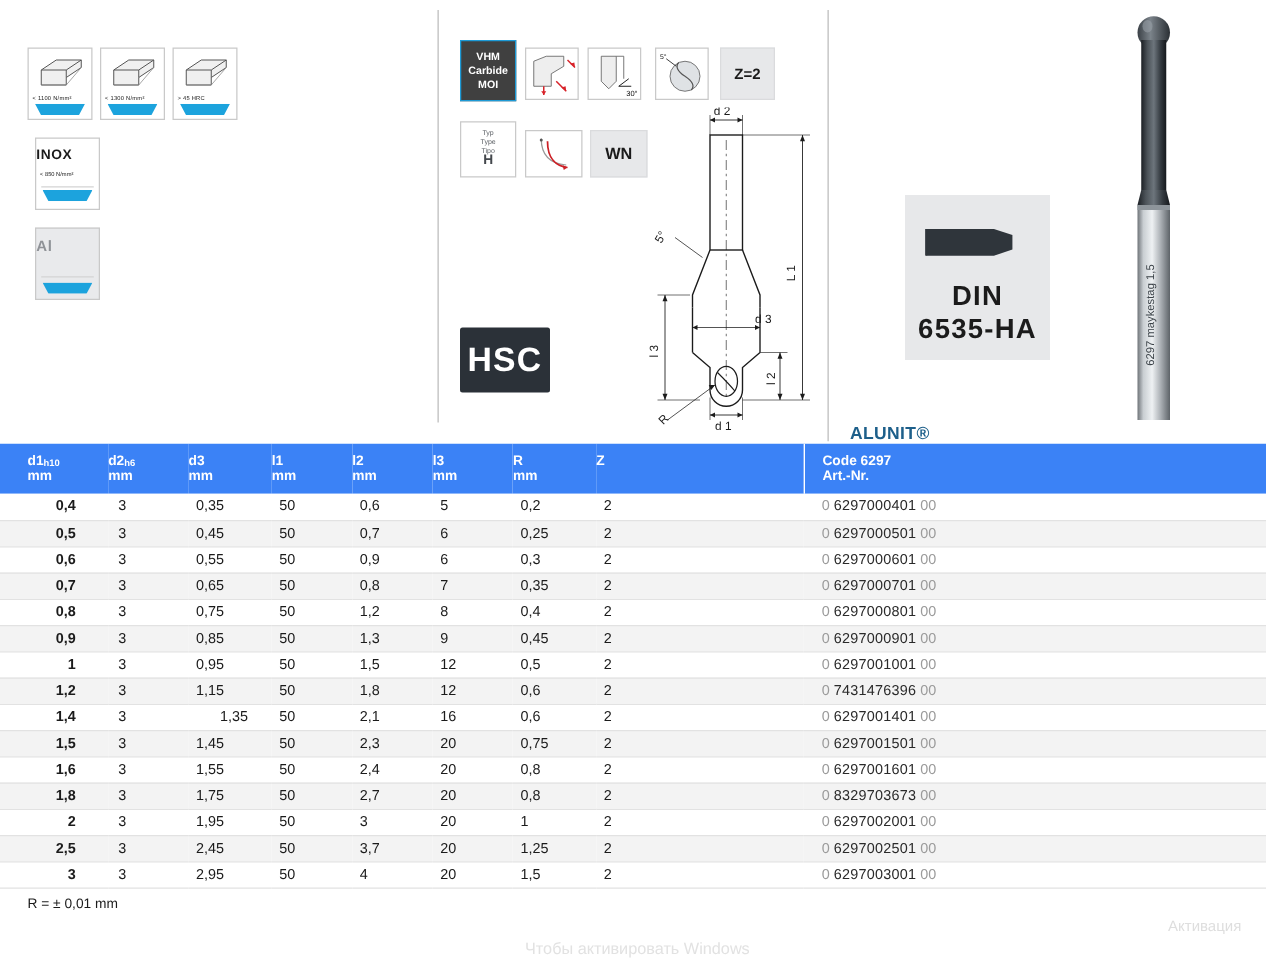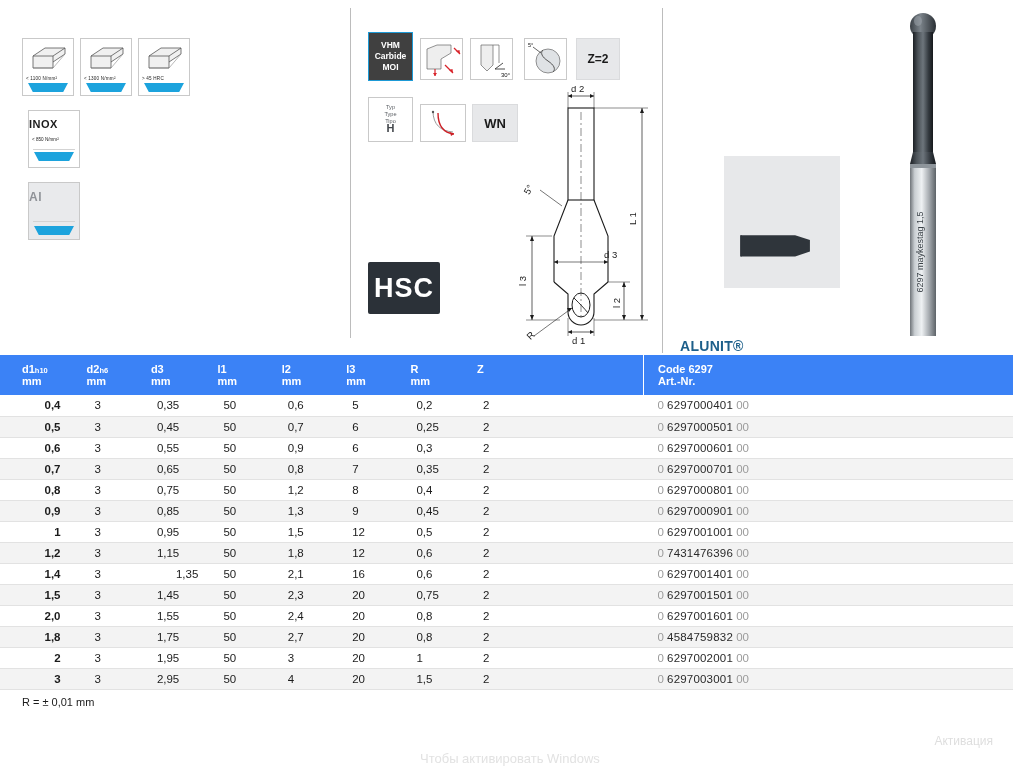--- a/index.html
+++ b/index.html
@@ -341,20 +341,21 @@
 
     <path d="M40 104 L62 120" stroke="#1b1b1b" stroke-width="0.6"></path>
     <text x="26" y="104" font-size="9.5" font-family="Liberation Sans" fill="#1b1b1b" transform="rotate(-60 32 104)">5°</text>
   </svg>
 
   <div class="din" style="left:724px; top:156px; width:116px; height:132px;">
     <svg viewBox="0 0 116 56" width="100" height="46" style="margin-bottom:8px;">
       <path d="M8 16 L74 16 L92 22 L92 36 L74 42 L8 42 Z" fill="#2f353b"></path>
       <path d="M8 16 L8 42" stroke="#2f353b" stroke-width="2"></path>
     </svg>
+    <div class="txt"><span>DIN</span><br><span>6535-HA</span></div>
   </div>
 
   <div class="alunit" style="left:680px; top:338px;">ALUNIT®</div>
 
   <svg class="bit" style="left:888px; top:6px;" width="70" height="340" viewBox="0 0 70 340">
     <defs>
       <linearGradient id="gshank" x1="0" y1="0" x2="1" y2="0">
         <stop offset="0%" stop-color="#6f7479"></stop>
         <stop offset="18%" stop-color="#c9ced2"></stop>
         <stop offset="45%" stop-color="#eef1f3"></stop>
@@ -557,56 +558,68 @@
         <td class="cell" style="text-align: left; padding-left: 6px;">1,45</td>
         <td class="cell" style="text-align: left; padding-left: 6px;">50</td>
         <td class="cell" style="text-align: left; padding-left: 6px;">2,3</td>
         <td class="cell" style="text-align: left; padding-left: 6px;">20</td>
         <td class="cell" style="text-align: left; padding-left: 6px;">0,75</td>
         <td class="cell" style="text-align: left; padding-left: 6px;">2</td>
         <td></td>
         <td class="code-cell" style="padding-left: 14px;"><span class="dim">0</span> <span class="pad">6297001501</span> <span class="dim">00</span></td>
       </tr>
       <tr>
-        <td class="c-d1">2,0</td>
+        <td class="c-d1">1,6</td>
         <td class="cell" style="text-align: left; padding-left: 8px;">3</td>
         <td class="cell" style="text-align: left; padding-left: 6px;">1,55</td>
         <td class="cell" style="text-align: left; padding-left: 6px;">50</td>
         <td class="cell" style="text-align: left; padding-left: 6px;">2,4</td>
         <td class="cell" style="text-align: left; padding-left: 6px;">20</td>
         <td class="cell" style="text-align: left; padding-left: 6px;">0,8</td>
         <td class="cell" style="text-align: left; padding-left: 6px;">2</td>
         <td></td>
         <td class="code-cell" style="padding-left: 14px;"><span class="dim">0</span> <span class="pad">6297001601</span> <span class="dim">00</span></td>
       </tr>
       <tr>
         <td class="c-d1">1,8</td>
         <td class="cell" style="text-align: left; padding-left: 8px;">3</td>
         <td class="cell" style="text-align: left; padding-left: 6px;">1,75</td>
         <td class="cell" style="text-align: left; padding-left: 6px;">50</td>
         <td class="cell" style="text-align: left; padding-left: 6px;">2,7</td>
         <td class="cell" style="text-align: left; padding-left: 6px;">20</td>
         <td class="cell" style="text-align: left; padding-left: 6px;">0,8</td>
         <td class="cell" style="text-align: left; padding-left: 6px;">2</td>
         <td></td>
-        <td class="code-cell" style="padding-left: 14px;"><span class="dim">0</span> <span class="pad">4584759832</span> <span class="dim">00</span></td>
+        <td class="code-cell" style="padding-left: 14px;"><span class="dim">0</span> <span class="pad">8329703673</span> <span class="dim">00</span></td>
       </tr>
       <tr>
         <td class="c-d1">2</td>
         <td class="cell" style="text-align: left; padding-left: 8px;">3</td>
         <td class="cell" style="text-align: left; padding-left: 6px;">1,95</td>
         <td class="cell" style="text-align: left; padding-left: 6px;">50</td>
         <td class="cell" style="text-align: left; padding-left: 6px;">3</td>
         <td class="cell" style="text-align: left; padding-left: 6px;">20</td>
         <td class="cell" style="text-align: left; padding-left: 6px;">1</td>
         <td class="cell" style="text-align: left; padding-left: 6px;">2</td>
         <td></td>
         <td class="code-cell" style="padding-left: 14px;"><span class="dim">0</span> <span class="pad">6297002001</span> <span class="dim">00</span></td>
       </tr>
       <tr>
+        <td class="c-d1">2,5</td>
+        <td class="cell" style="text-align: left; padding-left: 8px;">3</td>
+        <td class="cell" style="text-align: left; padding-left: 6px;">2,45</td>
+        <td class="cell" style="text-align: left; padding-left: 6px;">50</td>
+        <td class="cell" style="text-align: left; padding-left: 6px;">3,7</td>
+        <td class="cell" style="text-align: left; padding-left: 6px;">20</td>
+        <td class="cell" style="text-align: left; padding-left: 6px;">1,25</td>
+        <td class="cell" style="text-align: left; padding-left: 6px;">2</td>
+        <td></td>
+        <td class="code-cell" style="padding-left: 14px;"><span class="dim">0</span> <span class="pad">6297002501</span> <span class="dim">00</span></td>
+      </tr>
+      <tr>
         <td class="c-d1">3</td>
         <td class="cell" style="text-align: left; padding-left: 8px;">3</td>
         <td class="cell" style="text-align: left; padding-left: 6px;">2,95</td>
         <td class="cell" style="text-align: left; padding-left: 6px;">50</td>
         <td class="cell" style="text-align: left; padding-left: 6px;">4</td>
         <td class="cell" style="text-align: left; padding-left: 6px;">20</td>
         <td class="cell" style="text-align: left; padding-left: 6px;">1,5</td>
         <td class="cell" style="text-align: left; padding-left: 6px;">2</td>
         <td></td>
         <td class="code-cell" style="padding-left: 14px;"><span class="dim">0</span> <span class="pad">6297003001</span> <span class="dim">00</span></td>

